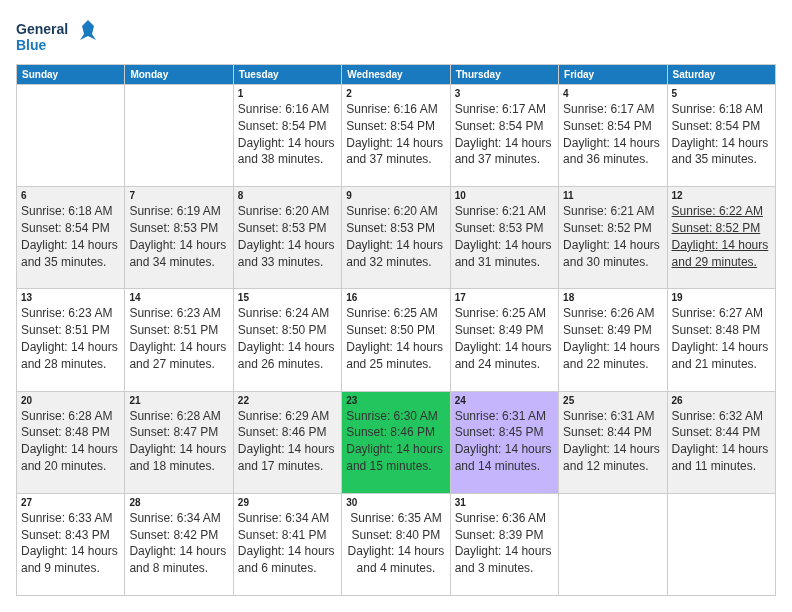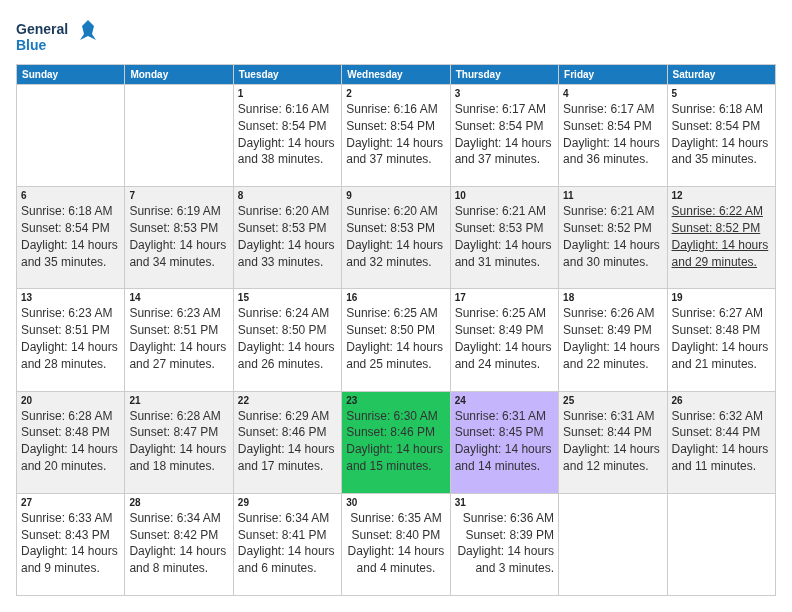--- a/index.html
+++ b/index.html
@@ -326,21 +326,21 @@
           </td>
           <td>
             <div class="day-number">30</div>
             <div class="day-info" style="white-space: pre-line; text-align: center;">Sunrise: 6:35 AM
 Sunset: 8:40 PM
 Daylight: 14 hours
 and 4 minutes.</div>
           </td>
           <td>
             <div class="day-number">31</div>
-            <div class="day-info" style="white-space: pre-line; text-align: right;">Sunrise: 6:36 AM
+            <div class="day-info" style="white-space: pre-line;">Sunrise: 6:36 AM
 Sunset: 8:39 PM
 Daylight: 14 hours
 and 3 minutes.</div>
           </td>
           <td class="empty-cell"></td>
           <td class="empty-cell"></td>
         </tr>
       </tbody>
   </table>
 </div>

